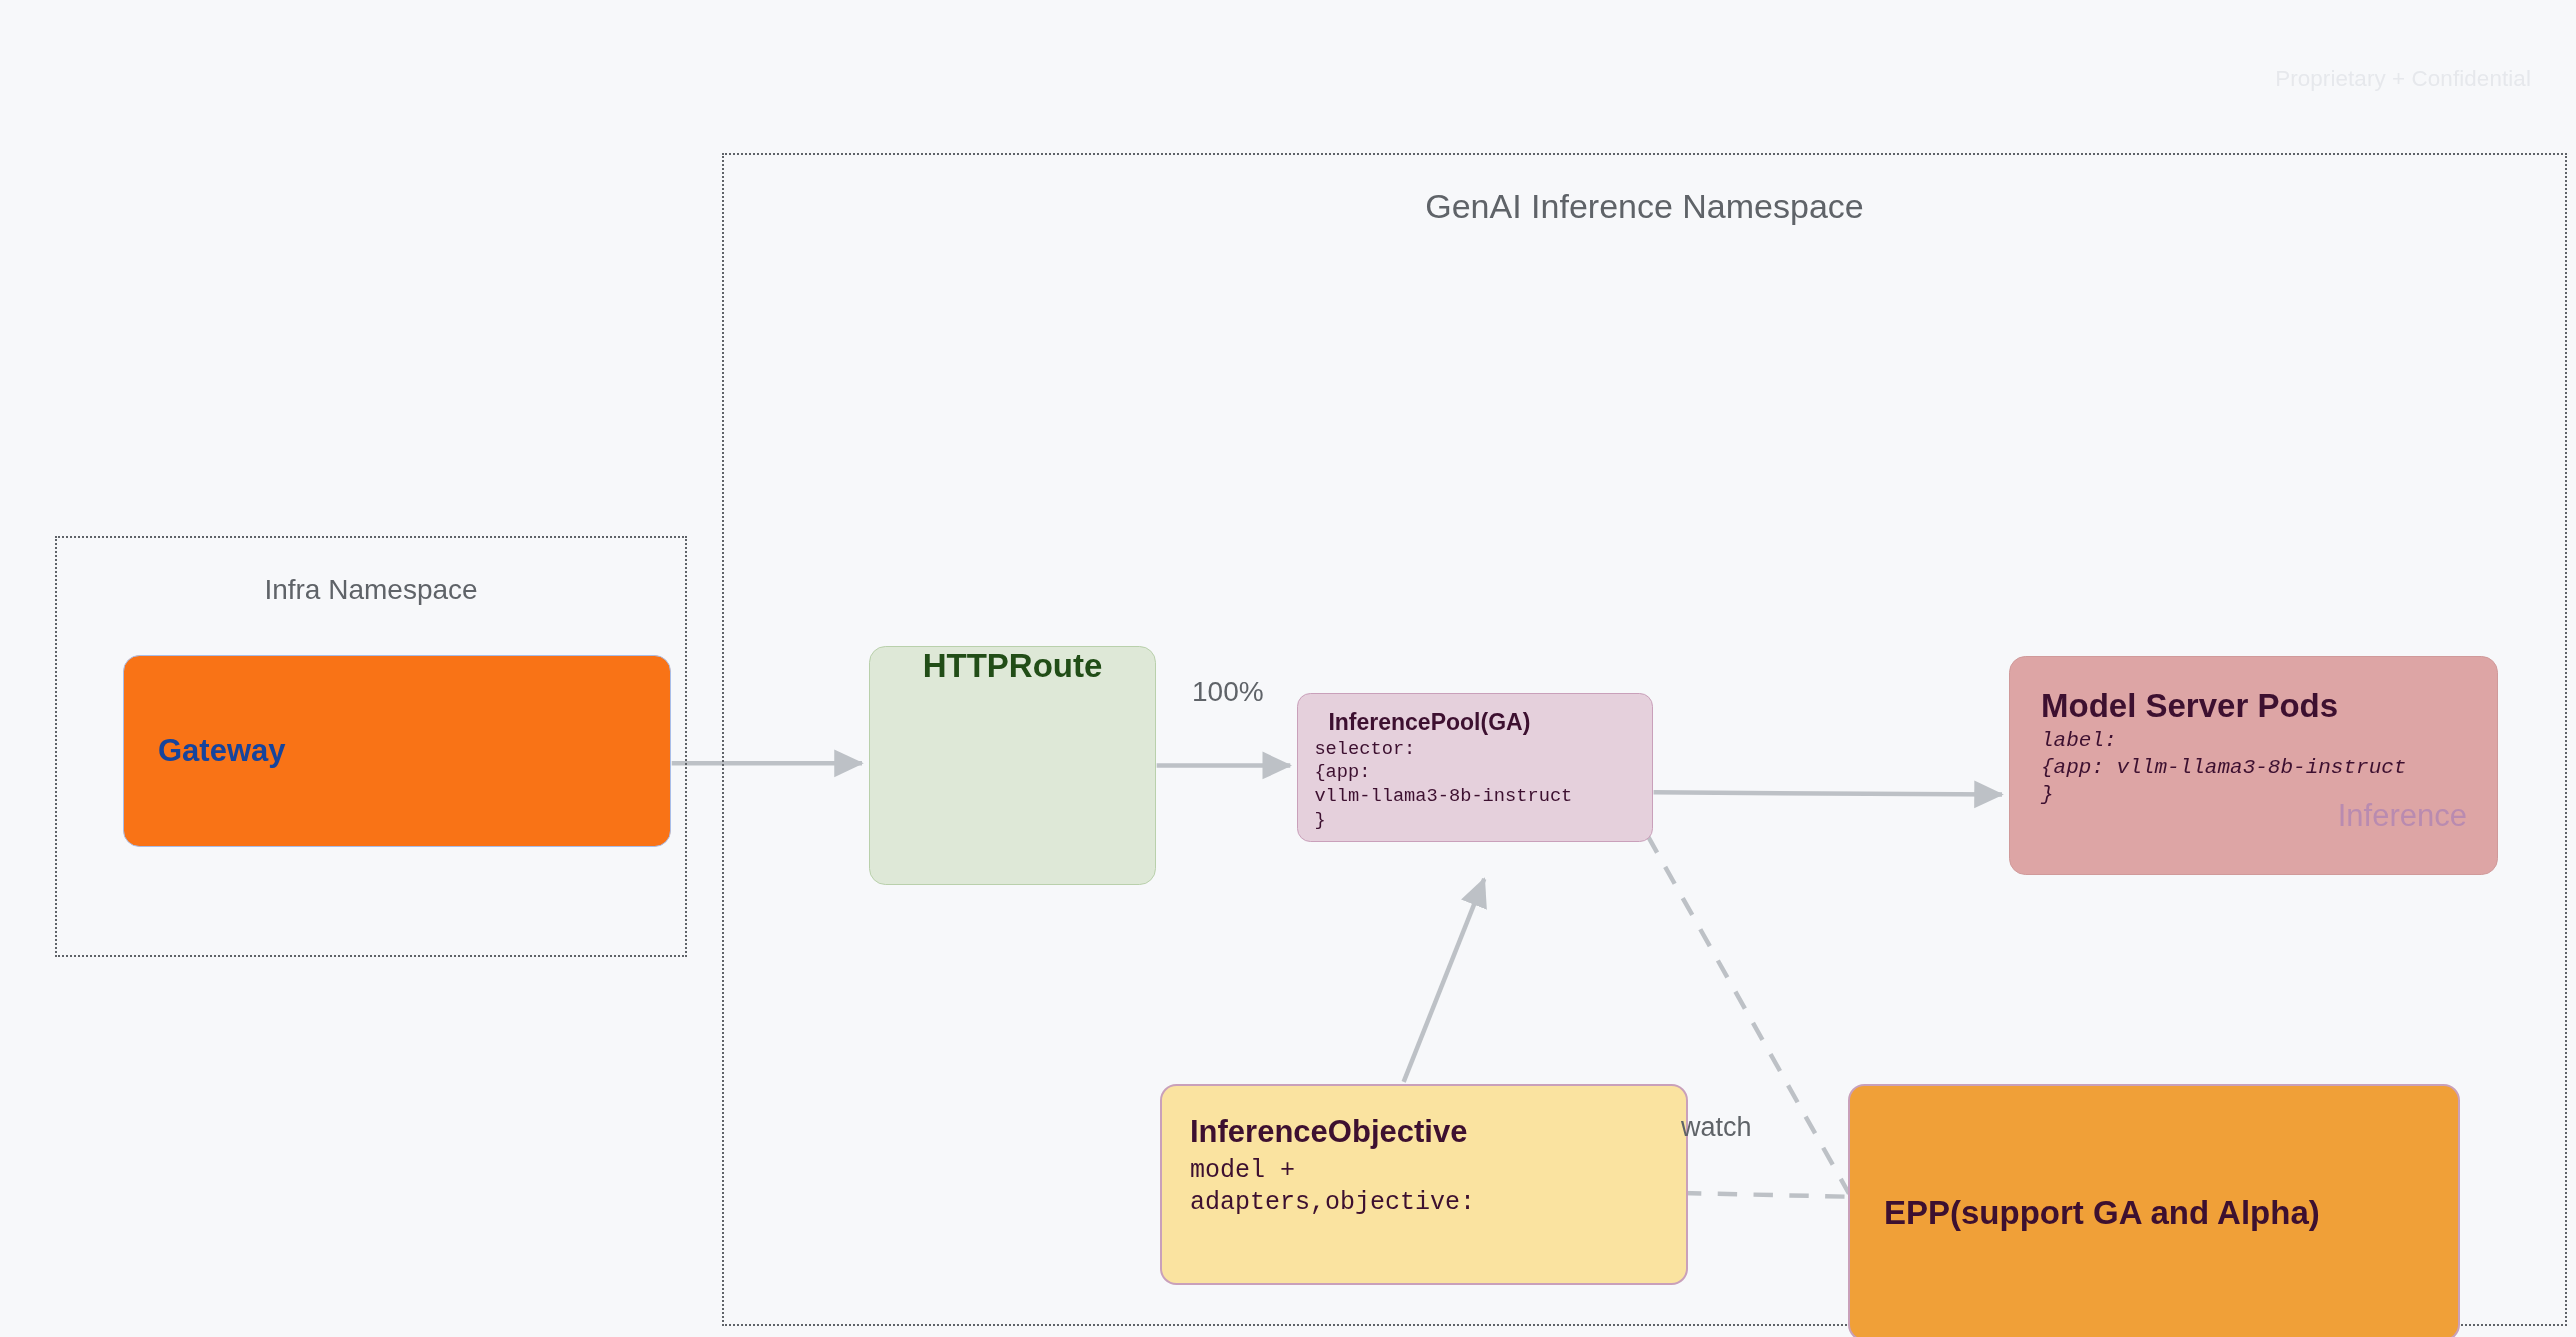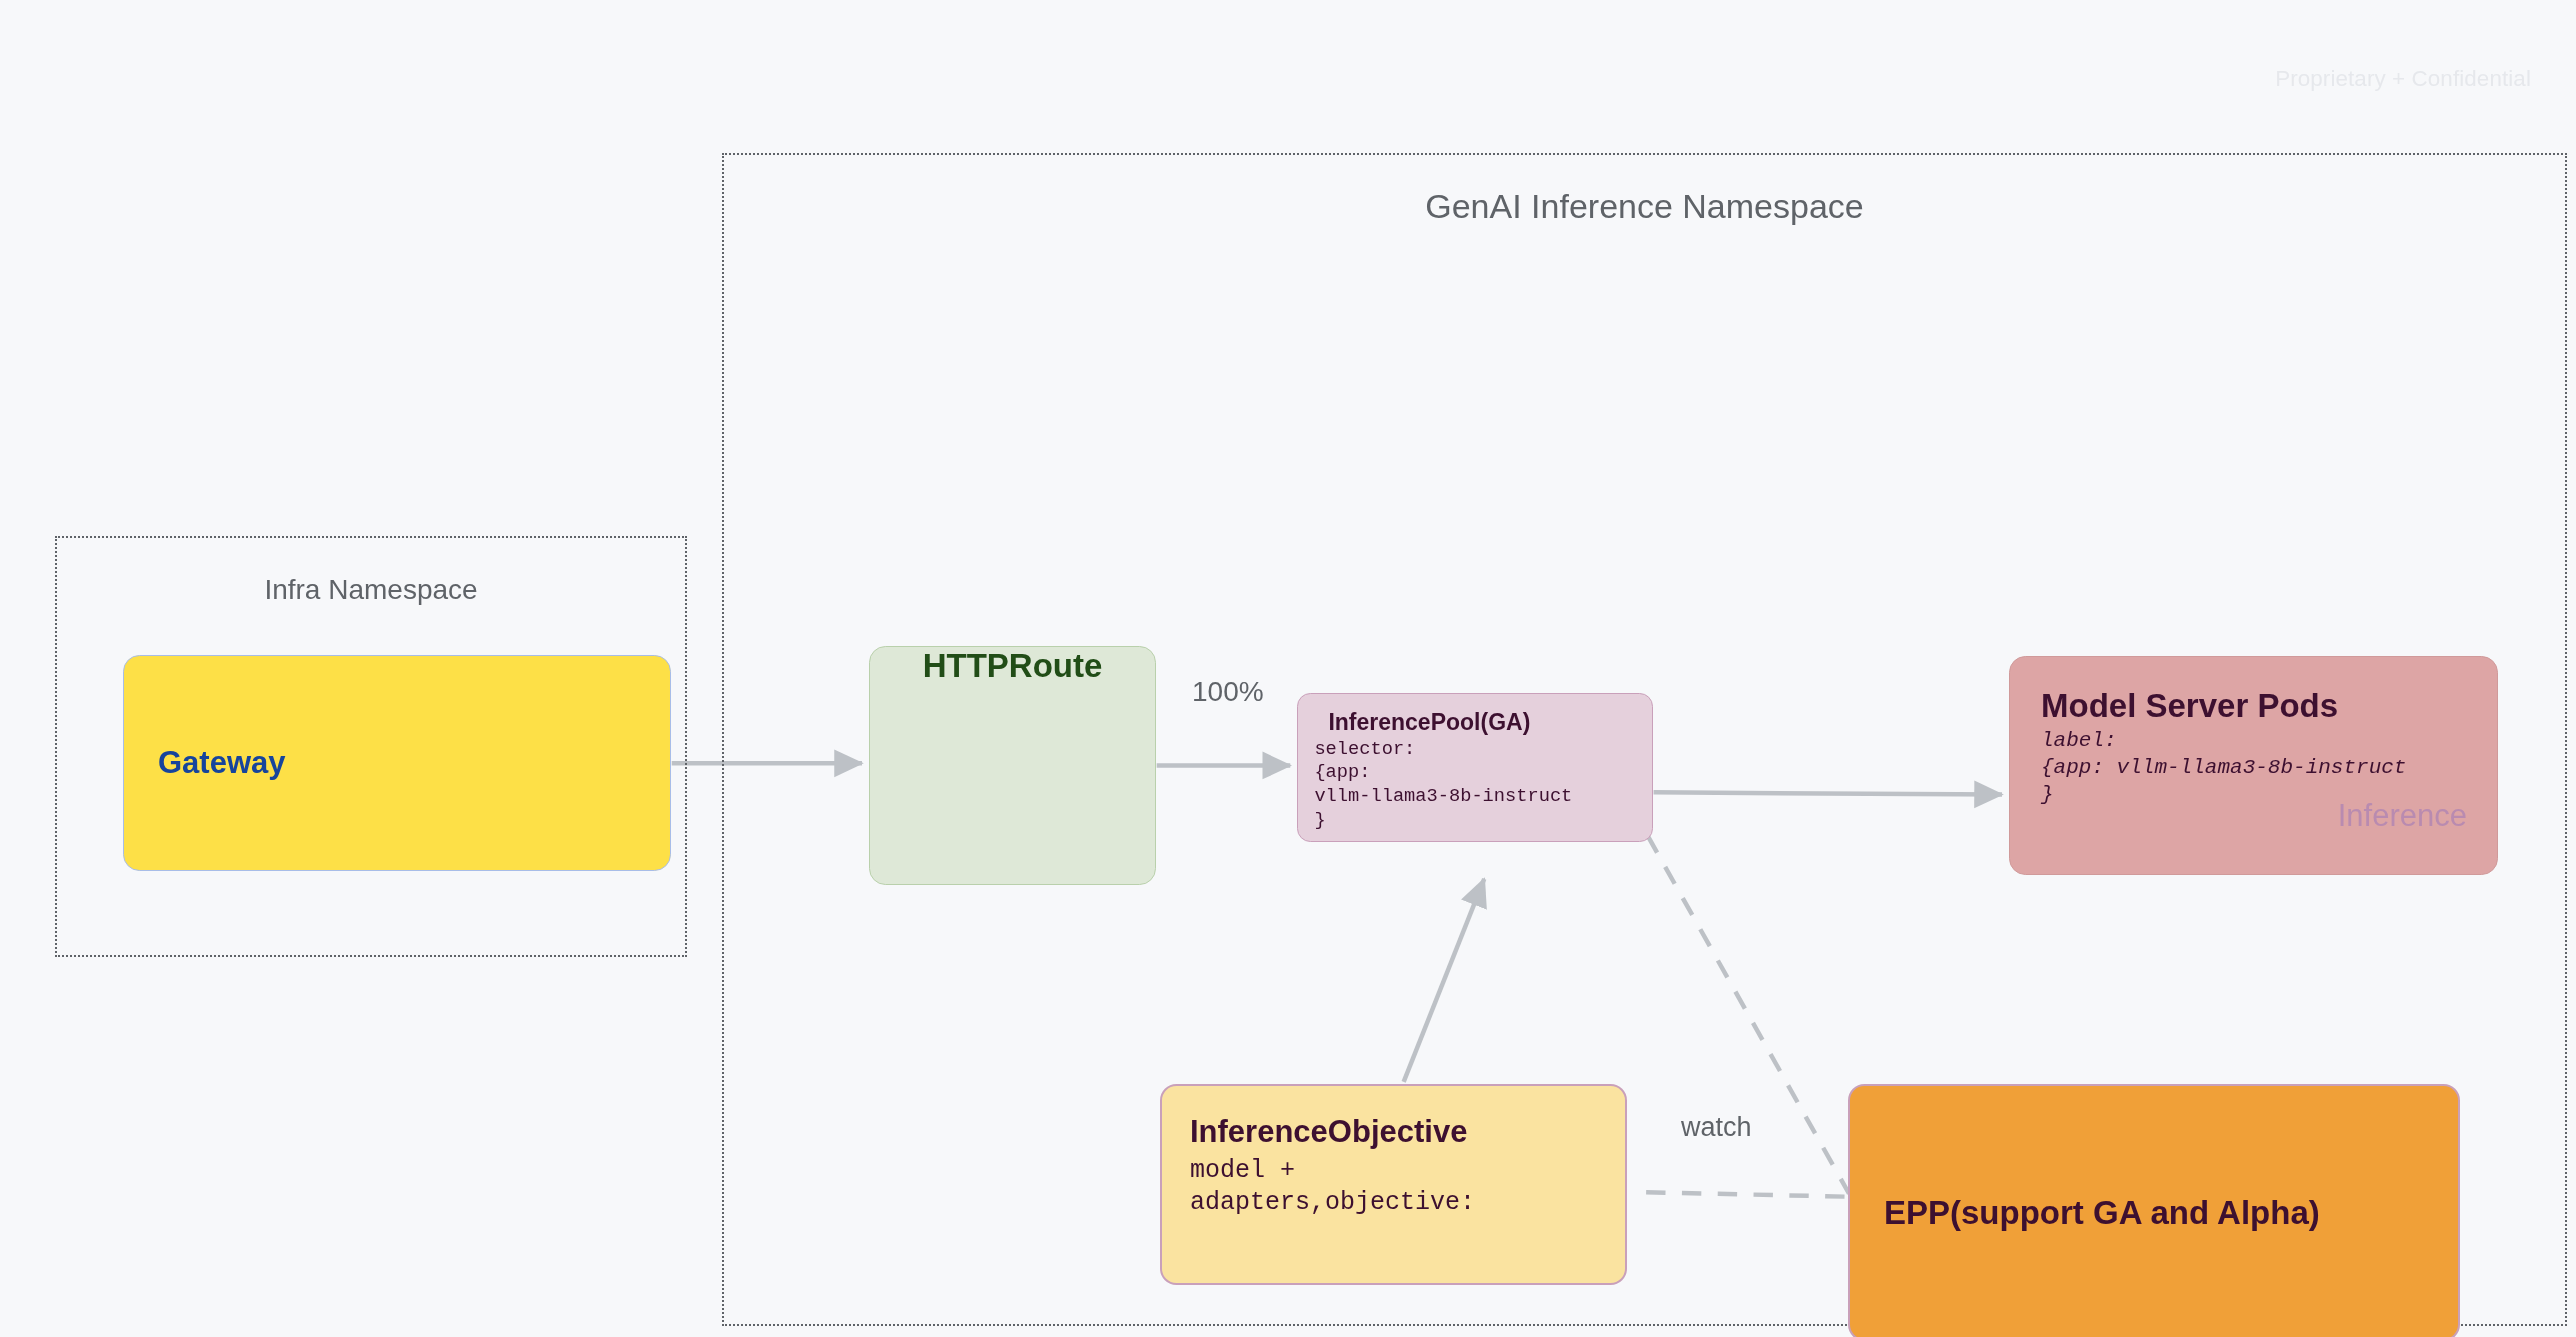--- a/index.html
+++ b/index.html
@@ -83,22 +83,22 @@
     font-family: "Liberation Mono", "DejaVu Sans Mono", monospace;
     white-space: pre-line;
     line-height: 1.28;
   }
 
   
   .n-gateway {
     left: 123px;
     top: 655px;
     width: 548px;
-    height: 216px;
-    background: #fde047;
+    height: 192px;
+    background: #f97316;
     border: 1.5px solid #a8bde8;
     border-radius: 16.4px;
     display: flex;
     align-items: center;
   }
   .n-gateway .node-title {
     color: #16449c;
     font-size: 31px;
     padding-left: 34px;
   }
@@ -170,21 +170,21 @@
     bottom: 40px;
     color: #b98bb0;
     font-size: 31px;
     white-space: nowrap;
   }
 
   
   .n-objective {
     left: 1160px;
     top: 1084px;
-    width: 467px;
+    width: 528px;
     height: 201px;
     background: #fae3a0;
     border: 2.2px solid #c9a0ba;
     border-radius: 16.4px;
     padding: 28px 0 0 28px;
   }
   .n-objective .node-title {
     color: #3d1030;
     font-size: 31px;
     margin-bottom: 4.5px;

